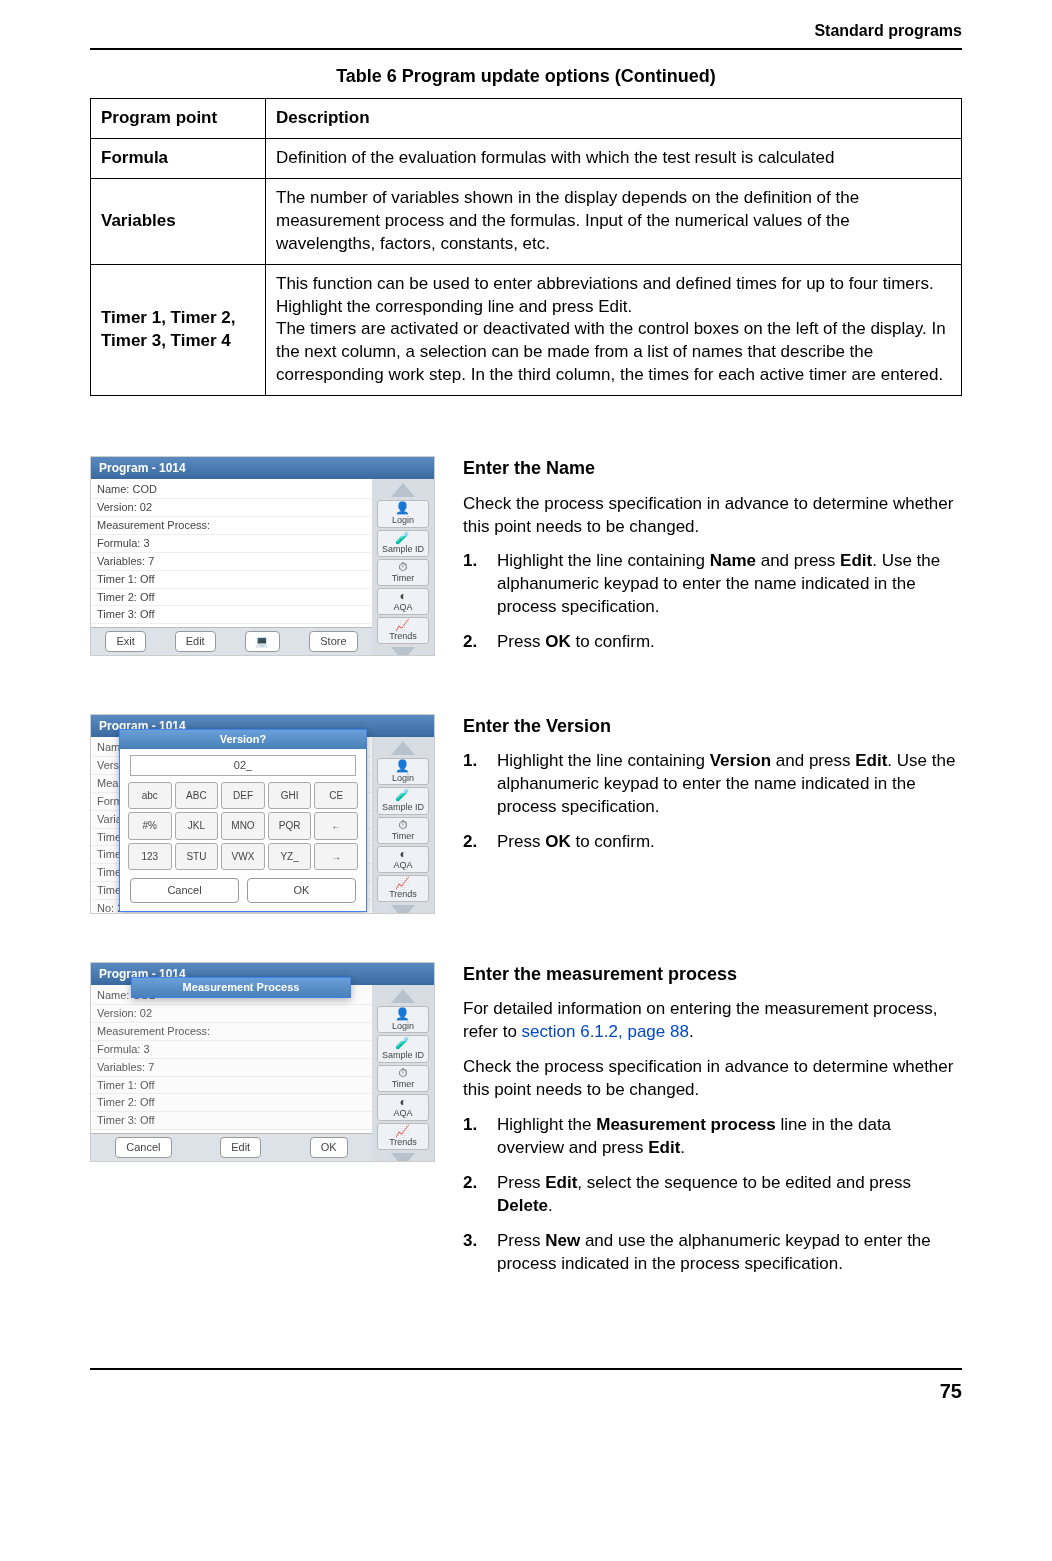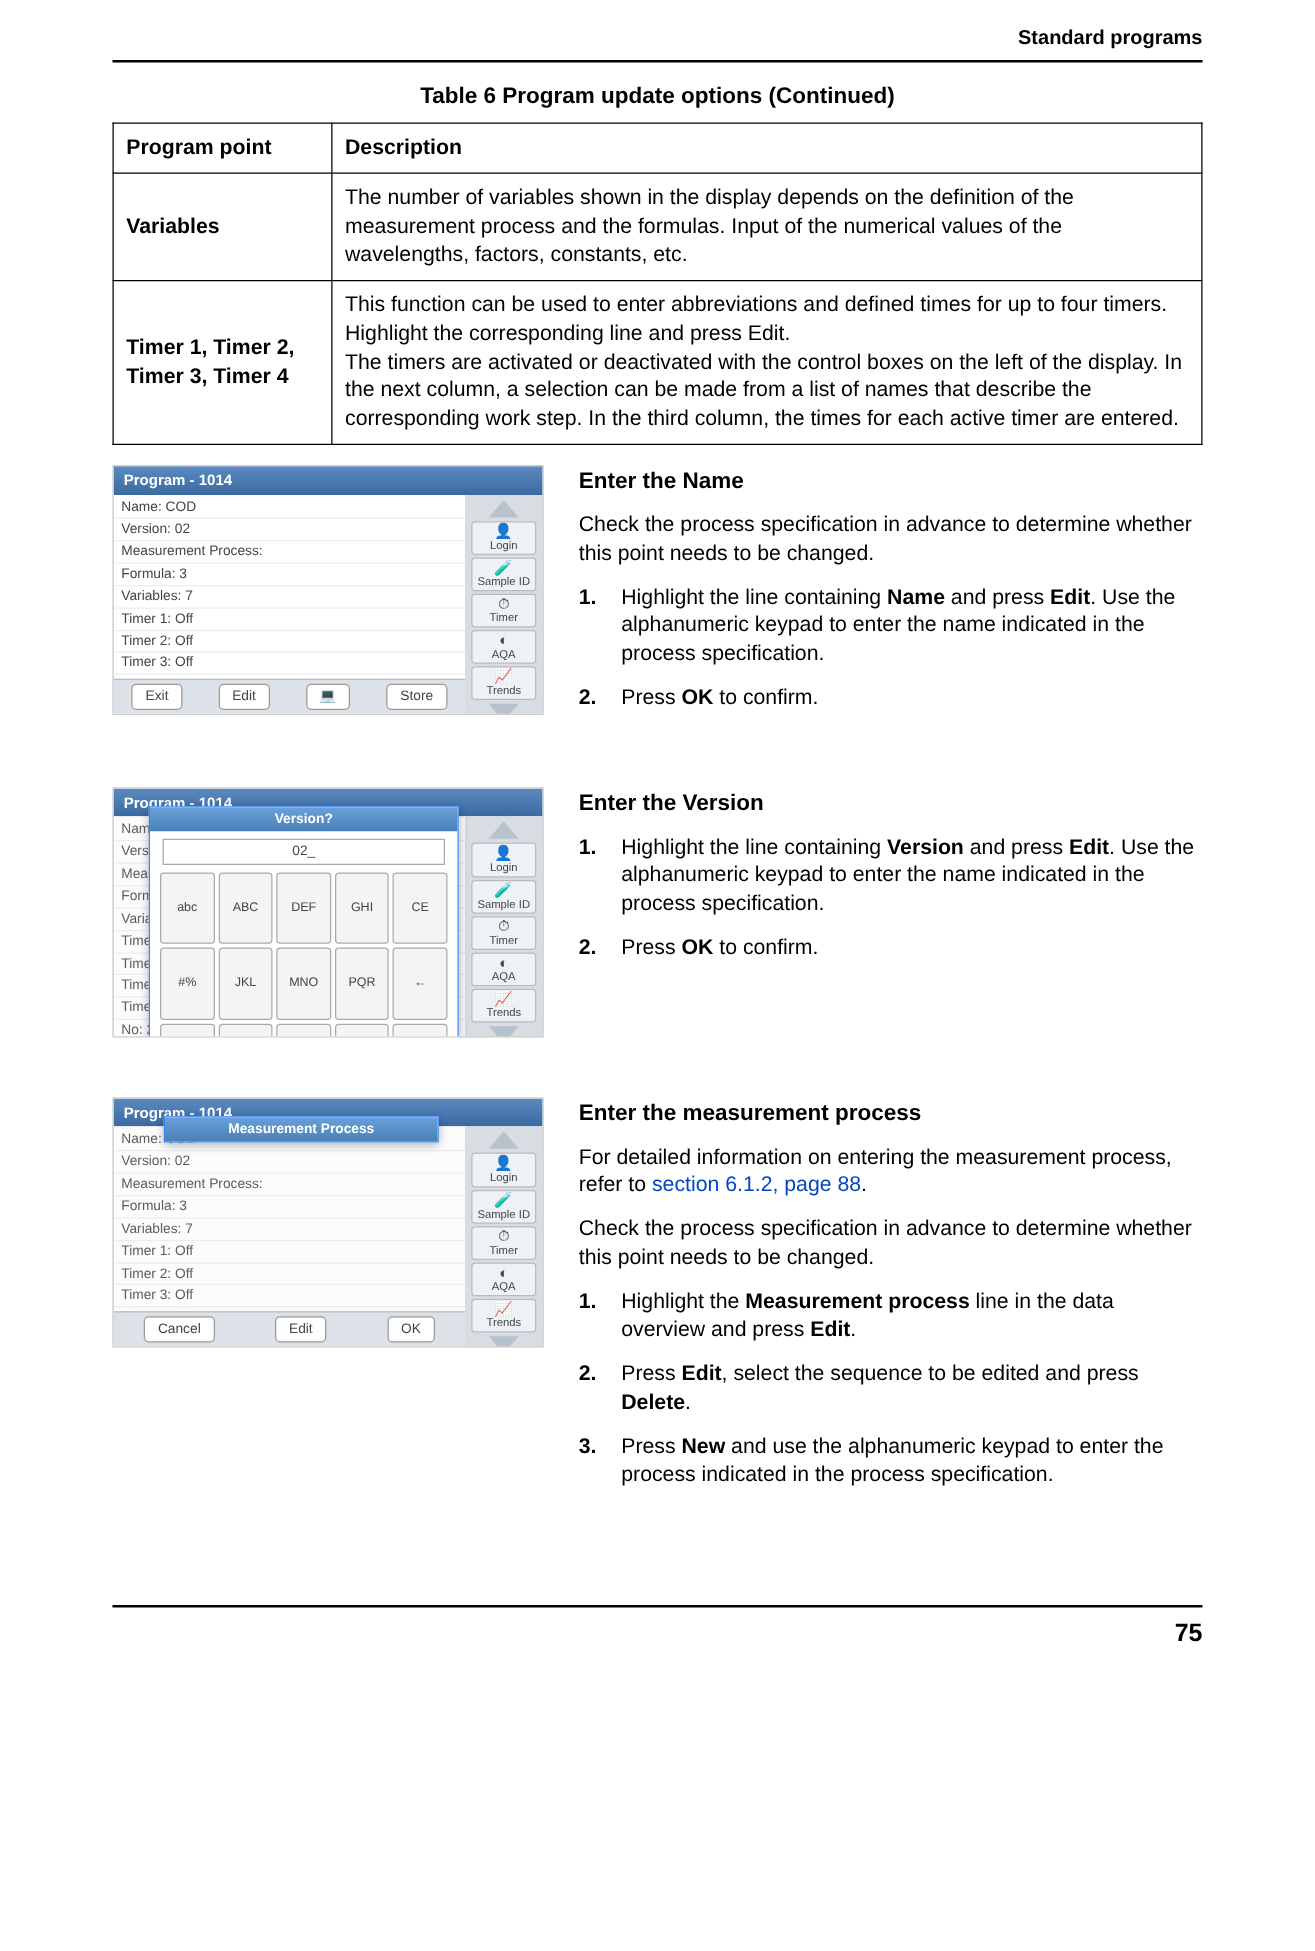--- a/index.html
+++ b/index.html
@@ -26,21 +26,21 @@
   }
   .table-caption {
     text-align: center;
     font-weight: bold;
     font-size: 18px;
     margin-bottom: 10px;
   }
   table.opts {
     width: 100%;
     border-collapse: collapse;
-    margin-bottom: 16px;
+    margin-bottom: 60px;
     padding-left: 33px;
   }
   table.opts th, table.opts td {
     border: 1px solid #000;
     padding: 8px 10px;
     text-align: left;
     vertical-align: middle;
     font-size: 17px;
   }
   table.opts th {
@@ -168,21 +168,21 @@
     display: grid;
     grid-template-columns: repeat(5, 1fr);
     gap: 3px;
     padding: 0 8px 4px 8px;
   }
   .keypad .kkey {
     border: 1px solid #aaa;
     background: #f4f4f4;
     text-align: center;
     font-size: 10px;
-    padding: 21px 0;
+    padding: 6px 0;
     border-radius: 3px;
   }
   .keypad .kactions {
     display: flex;
     gap: 8px;
     padding: 4px 10px 8px 10px;
   }
   .keypad .kactions .kabtn {
     flex: 1;
     border: 1px solid #999;
@@ -251,20 +251,24 @@
 
 <div class="table-caption">Table 6 Program update options (Continued)</div>
 <table class="opts">
   <thead>
     <tr>
       <th>Program point</th>
       <th>Description</th>
     </tr>
   </thead>
   <tbody>
+    <tr>
+      <td class="point">Formula</td>
+      <td>Definition of the evaluation formulas with which the test result is calculated</td>
+    </tr>
     <tr>
       <td class="point">Variables</td>
       <td>The number of variables shown in the display depends on the definition of the measurement process and the formulas. Input of the numerical values of the wavelengths, factors, constants, etc.</td>
     </tr>
     <tr>
       <td class="point">Timer 1, Timer 2, Timer 3, Timer 4</td>
       <td style="white-space:pre-line">This function can be used to enter abbreviations and defined times for up to four timers. Highlight the corresponding line and press Edit.
 The timers are activated or deactivated with the control boxes on the left of the display. In the next column, a selection can be made from a list of names that describe the corresponding work step. In the third column, the times for each active timer are entered.</td>
     </tr>
   </tbody>

